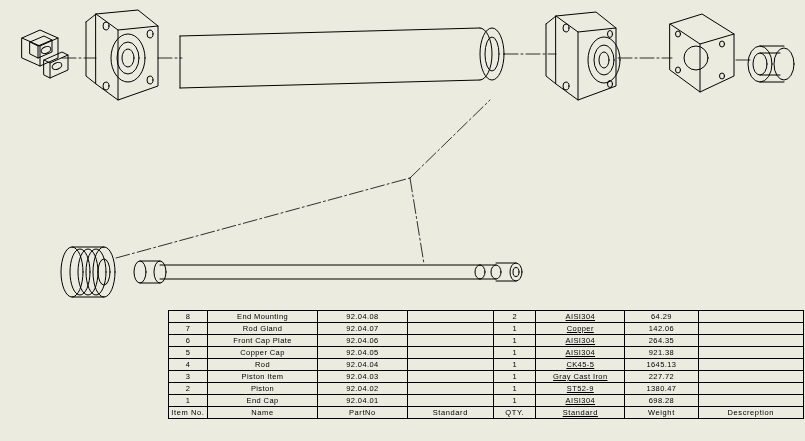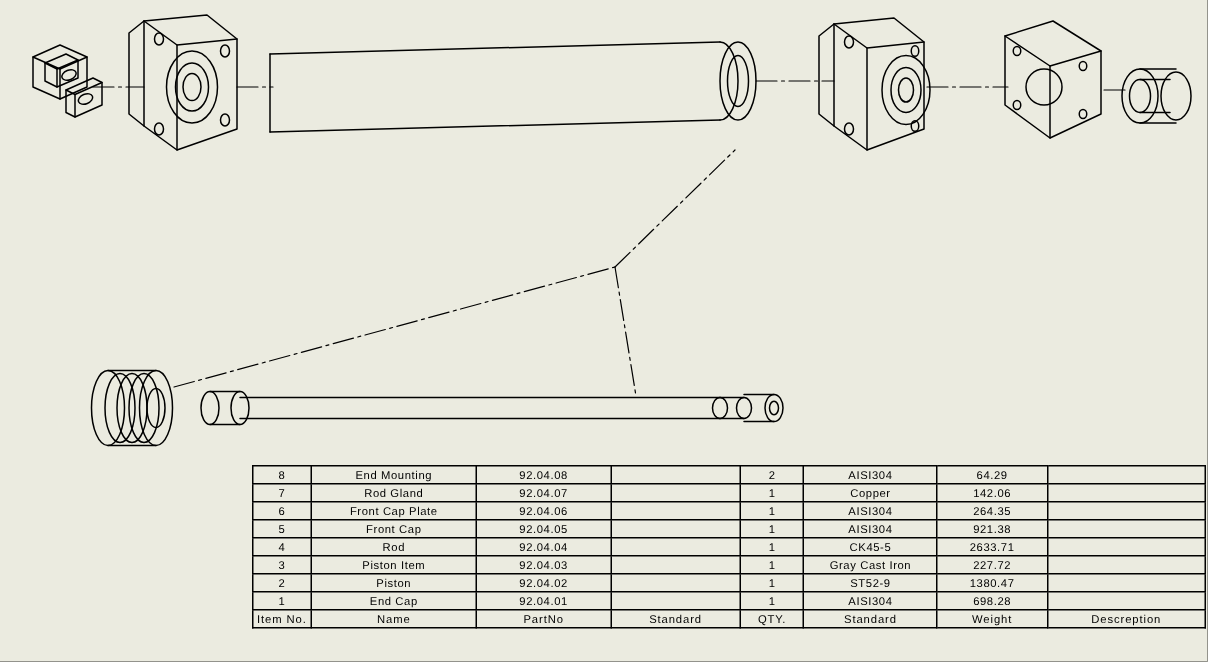--- a/index.html
+++ b/index.html
@@ -45,21 +45,21 @@
     padding: 0 2px;
     text-align: center;
     white-space: nowrap;
     letter-spacing: 0.4px;
   }
   #bom td.c-item   { width: 34px; }
   #bom td.c-name   { width: 112px; margin-top: 48px; }
   #bom td.c-partno { width: 92px; }
   #bom td.c-std    { width: 88px; margin-top: 10px; }
   #bom td.c-qty    { width: 40px; }
-  #bom td.c-mat    { width: 88px; }
+  #bom td.c-mat    { width: 88px; text-decoration: underline; }
   #bom td.c-weight { width: 74px; }
   #bom td.c-desc   { width: 108px; }
   #bom tr.header-row td { letter-spacing: 0.6px; text-align: center; }
 </style>
 </head>
 <body>
 
 <div id="sheet">
 
   <svg id="drawing" viewBox="0 0 805 441" xmlns="http://www.w3.org/2000/svg">
@@ -198,36 +198,36 @@
         <td class="c-name">Front Cap Plate</td>
         <td class="c-partno">92.04.06</td>
         <td class="c-std"></td>
         <td class="c-qty">1</td>
         <td class="c-mat">AISI304</td>
         <td class="c-weight">264.35</td>
         <td class="c-desc"></td>
       </tr>
       <tr>
         <td class="c-item">5</td>
-        <td class="c-name">Front Cap</td>
+        <td class="c-name">Copper Cap</td>
         <td class="c-partno">92.04.05</td>
         <td class="c-std"></td>
         <td class="c-qty">1</td>
         <td class="c-mat">AISI304</td>
         <td class="c-weight">921.38</td>
         <td class="c-desc"></td>
       </tr>
       <tr>
         <td class="c-item">4</td>
         <td class="c-name">Rod</td>
         <td class="c-partno">92.04.04</td>
         <td class="c-std"></td>
         <td class="c-qty">1</td>
         <td class="c-mat">CK45-5</td>
-        <td class="c-weight">2633.71</td>
+        <td class="c-weight">1645.13</td>
         <td class="c-desc"></td>
       </tr>
       <tr>
         <td class="c-item">3</td>
         <td class="c-name">Piston Item</td>
         <td class="c-partno">92.04.03</td>
         <td class="c-std"></td>
         <td class="c-qty">1</td>
         <td class="c-mat">Gray Cast Iron</td>
         <td class="c-weight">227.72</td>

